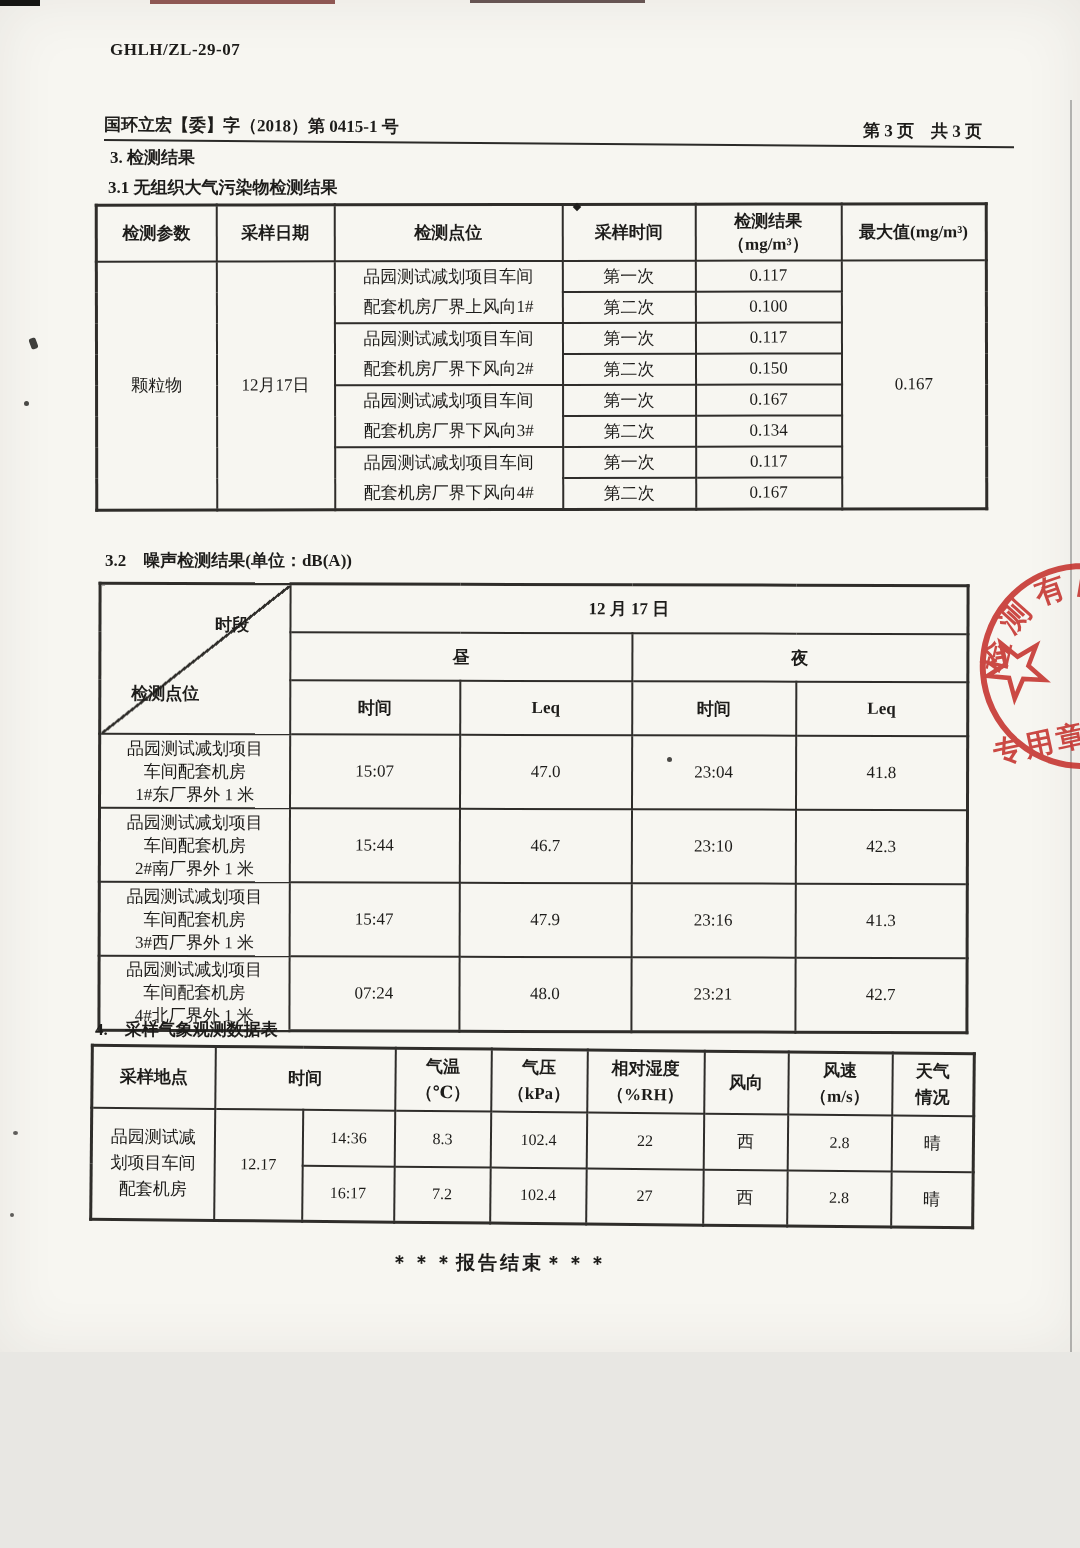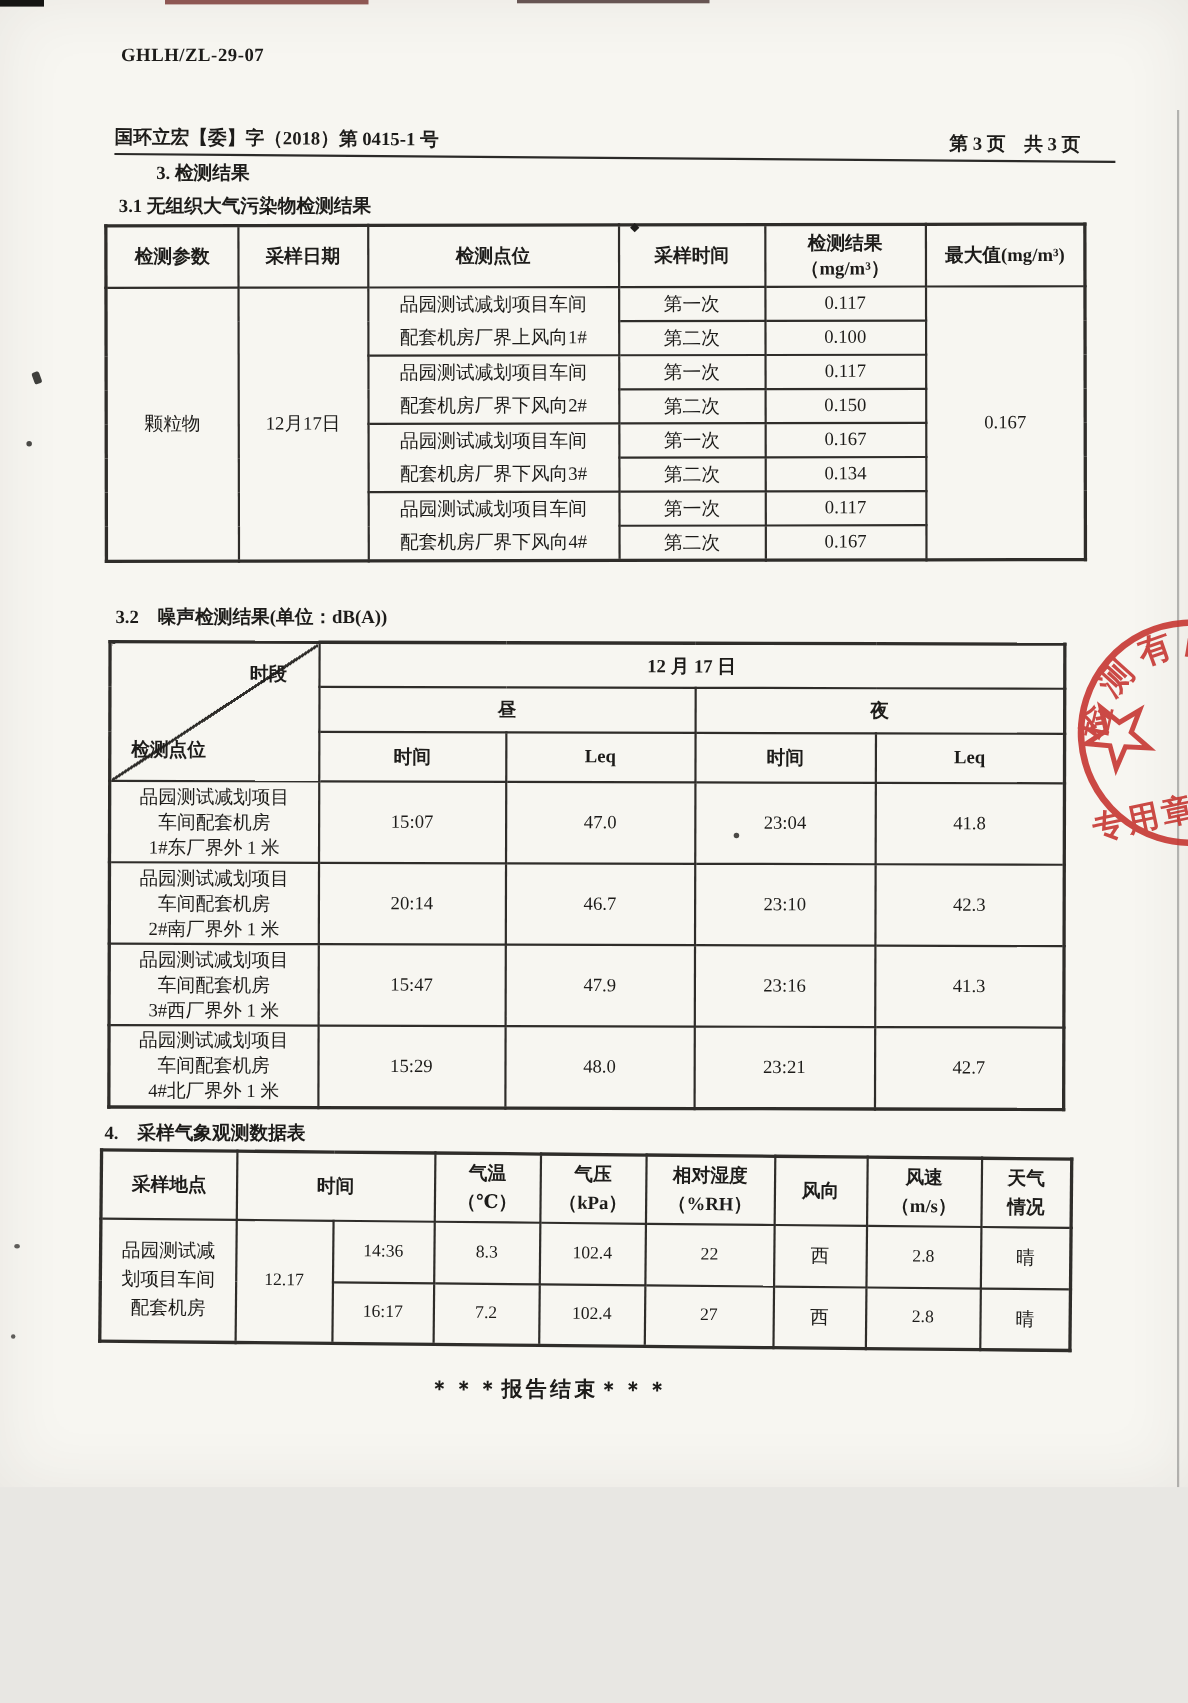--- a/index.html
+++ b/index.html
@@ -16,21 +16,21 @@
   .report-title { left:0; right:0; top:66px; text-align:center; font-size:31px; font-weight:bold; letter-spacing:14px; text-indent:14px; }
   .doc-line {
     left:104px; right:66px; top:106px; height:30px;
     border-bottom:2.5px solid #2b2a28;
     display:flex; justify-content:space-between; align-items:flex-end;
     font-size:17px; font-weight:bold; padding-bottom:3px;
     transform:rotate(0.45deg); transform-origin:left bottom;
   }
   .doc-line .pageinfo { margin-right:32px; }
   .sec-title { font-size:17px; font-weight:bold; }
-  .s3  { left:110px; top:146px;margin-left:32px; }
+  .s3  { left:110px; top:146px; }
   .s31 { left:108px; top:176px; }
   .s32 { left:105px; top:549px; }
   .s4  { left:95px;  top:1018px; }
   .footer-line { left:0; right:80px; top:1250px; text-align:center; font-size:19px; font-weight:bold; letter-spacing:3px; transform:rotate(0.3deg); }
 
   table { border-collapse:collapse; table-layout:fixed; background:transparent; }
   td, th { border:2px solid #2f2d2a; text-align:center; vertical-align:middle; padding:0 2px; font-weight:normal; font-size:17px; overflow:hidden; }
   table.outer { border:3px solid #2f2d2a; }
 
   .t31 { left:95px; top:203px; width:890px; transform:rotate(-0.1deg); }
@@ -43,21 +43,21 @@
   .t32 tr.r1 { height:37px; }
   .t32 tr.r2 { height:37px; }
   .t32 tr.r3 { height:41px; }
   .t32 tr.data { height:74px; }
   .t32 .loc div { line-height:23px; }
   .t32 th { font-weight:bold; }
   td.corner {
     background:linear-gradient(to bottom right,
       transparent calc(50% - 1.3px), #2f2d2a calc(50% - 1.3px),
       #2f2d2a calc(50% + 1.3px), transparent calc(50% + 1.3px));
-    padding:4px;
+    padding:16px;
   }
   .corner-wrap { position:relative; width:100%; height:116px; }
   .corner-top    { position:absolute; top:12px; right:24px; font-weight:bold; }
   .corner-bottom { position:absolute; bottom:12px; left:14px; font-weight:bold; }
 
   .t4 { left:90px; top:1048px; width:882px; transform:rotate(0.55deg); }
   .t4 tr.hdr  { height:62px; }
   .t4 tr.data { height:56px; }
   .t4 th { font-weight:bold; }
   .t4 th div { line-height:26px; }
@@ -204,21 +204,21 @@
       <td>47.0</td>
       <td>23:04</td>
       <td>41.8</td>
     </tr>
     <tr class="data">
       <td class="loc">
         <div>品园测试减划项目</div>
         <div>车间配套机房</div>
         <div>2#南厂界外 1 米</div>
       </td>
-      <td>20:14</td>
+      <td>15:44</td>
       <td>46.7</td>
       <td>23:10</td>
       <td>42.3</td>
     </tr>
     <tr class="data">
       <td class="loc">
         <div>品园测试减划项目</div>
         <div>车间配套机房</div>
         <div>3#西厂界外 1 米</div>
       </td>
@@ -226,21 +226,21 @@
       <td>47.9</td>
       <td>23:16</td>
       <td>41.3</td>
     </tr>
     <tr class="data">
       <td class="loc">
         <div>品园测试减划项目</div>
         <div>车间配套机房</div>
         <div>4#北厂界外 1 米</div>
       </td>
-      <td>15:29</td>
+      <td>07:24</td>
       <td>48.0</td>
       <td>23:21</td>
       <td>42.7</td>
     </tr>
   </tbody>
     </table>
 
   <svg class="abs stamp" width="250" height="250" viewBox="0 0 250 250">
     <g opacity="0.88" transform="rotate(-4 125 125)">
       <circle cx="138" cy="122" r="100" fill="none" stroke="#c5322d" stroke-width="6"></circle>

